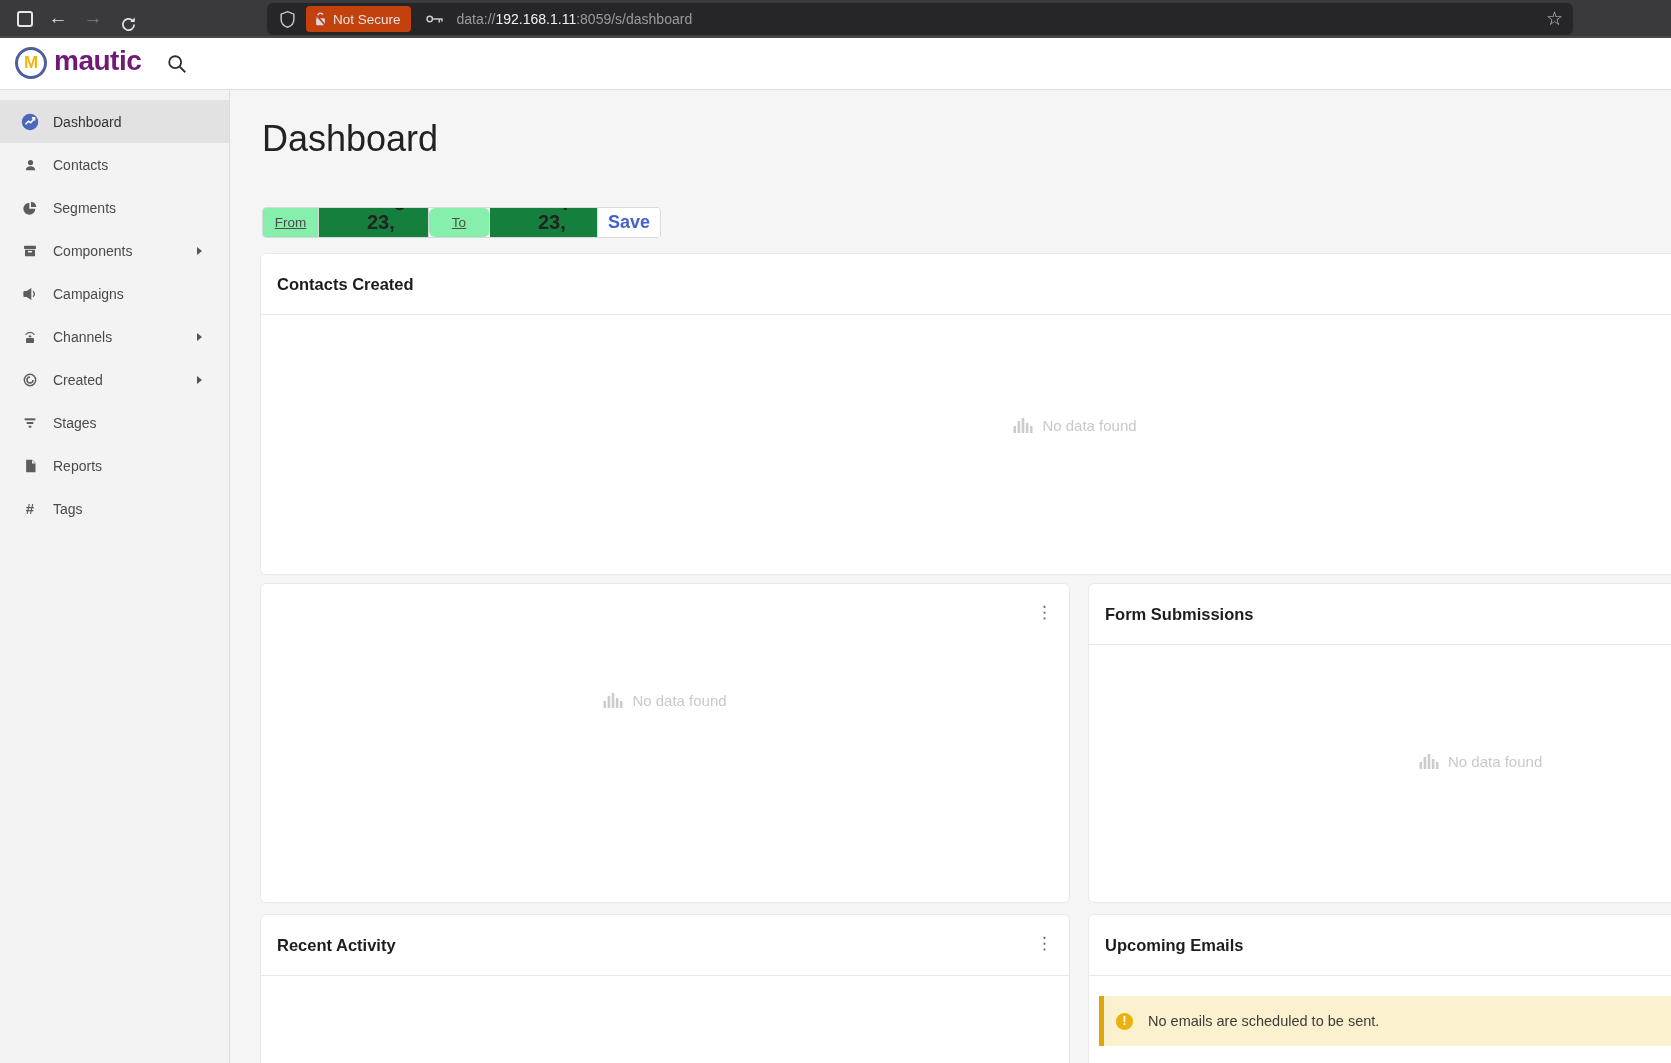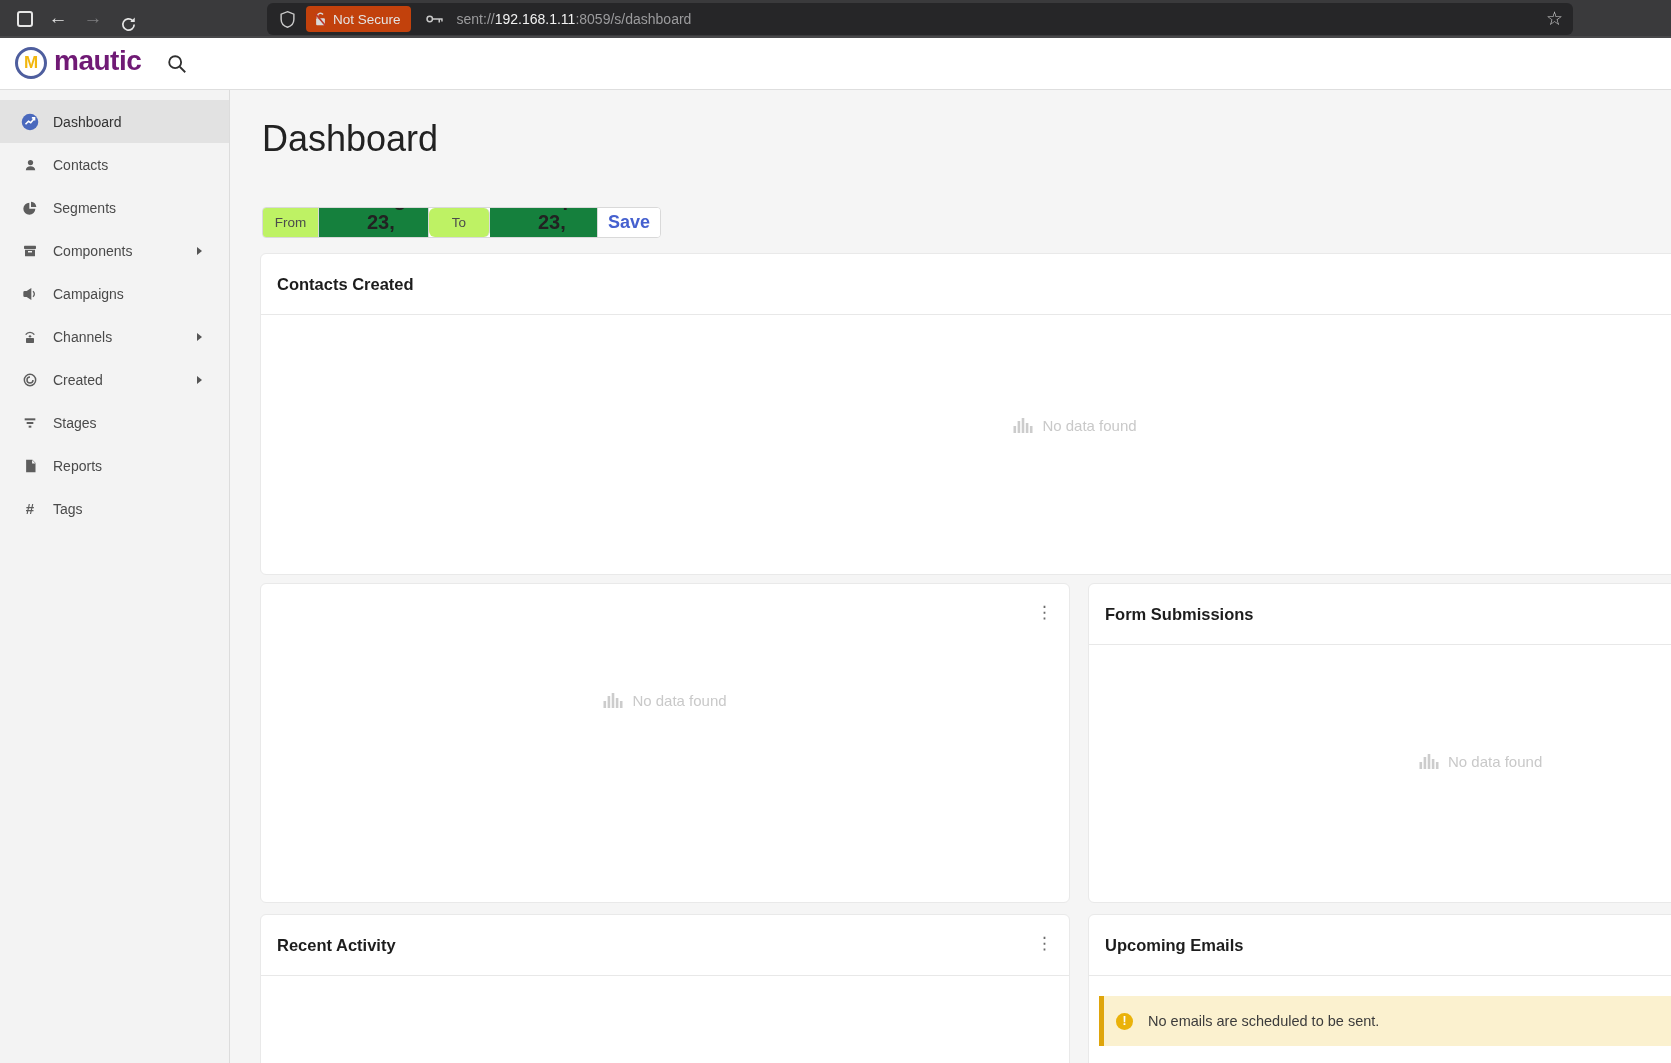--- a/index.html
+++ b/index.html
@@ -36,21 +36,21 @@
   .sitem.active { background:#e2e2e2; }
   .sitem .ic { width:18px; margin-left:21px; display:flex; justify-content:center; color:#5d5d5d; font-size:15px; font-weight:bold; }
   .sitem .lbl { margin-left:14px; font-size:14px; color:#4a4a4a; }
   .sitem.active .lbl { color:#333; }
   .chev { position:absolute; right:27px; width:0; height:0; border-left:5px solid #555; border-top:4px solid transparent; border-bottom:4px solid transparent; }
 
   
   .pagetitle { position:absolute; left:262px; top:118px; font-size:36px; font-weight:400; color:#222; }
   .datebar { position:absolute; left:262px; top:207px; height:31px; display:flex; border:1px solid #d9d9d9; border-radius:4px; overflow:hidden; background:#fff; }
   .dseg { display:flex; align-items:center; justify-content:center; border-right:1px solid #d9d9d9; height:100%; font-size:13.5px; }
-  .dseg.graybg { background:#bef264; color:#4c4c4c; width:56px; }
+  .dseg.graybg { background:#86efac; color:#4c4c4c; width:56px;text-decoration:underline; }
   .dseg.graybg.narrow { width:61px;border-radius:6px; }
   .dseg.val { background:#15803d; color:#222; font-weight:bold; font-size:20px; width:110px; cursor:pointer;padding-left:48px; }
   .dseg.val2 { width:108px; }
   .dseg.save { border-right:none; width:62px; color:#4560cf; font-weight:bold; font-size:18px; cursor:pointer; background:#fff; }
 
   .card { position:absolute; background:#fff; border:1px solid #e9e9e9; border-radius:6px; }
   .card-h { height:61px; border-bottom:1px solid #e8e8e8; display:flex; align-items:center; padding:0 16px; }
   .card-h .t { font-size:16.5px; font-weight:bold; color:#1d1d1d; }
   .kebab { position:absolute; top:20px; font-size:17px; color:#6b6b6b; cursor:pointer; line-height:1; }
   .empty { display:flex; align-items:center; justify-content:center; gap:9px; padding-top:30px; height:120px; color:#c9c9c9; font-size:15px; }
@@ -91,21 +91,21 @@
             <path d="M5 10V7a5 5 0 0 1 9-3" fill="none" stroke="#d9d9d9" stroke-width="2.4"></path>
             <rect x="3" y="10" width="14" height="11" rx="1.5" fill="#d9d9d9"></rect>
             <line x1="2" y1="3" x2="18" y2="22" stroke="#c0392b" stroke-width="2.6"></line>
           </svg>
         <span>Not Secure</span>
       </div>
       <svg class="keyic" width="19" height="14" viewBox="0 0 28 18">
           <circle cx="7" cy="9" r="4" fill="none" stroke="#c9c9c9" stroke-width="2.2"></circle>
           <path d="M11 9h15M21 9v5M25 9v3.5" stroke="#c9c9c9" stroke-width="2.2" fill="none"></path>
         </svg>
-      <div class="url"><span class="dim">sent://</span><span class="host">192.168.1.11</span><span class="dim">:8059/s/dashboard</span></div>
+      <div class="url"><span class="dim">data://</span><span class="host">192.168.1.11</span><span class="dim">:8059/s/dashboard</span></div>
       <div class="star">☆</div>
     </div>
   </div>
 
   <div class="appheader">
     <div class="logo">
       <div class="logomark">M</div>
       <div class="wordmark">mautic</div>
     </div>
     <svg class="searchic" width="22" height="22" viewBox="0 0 24 24">

